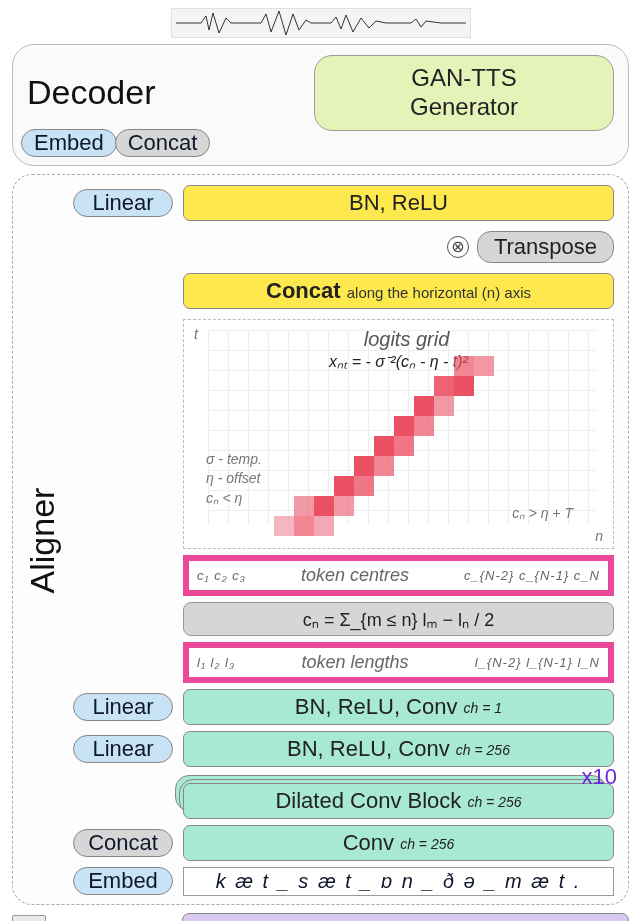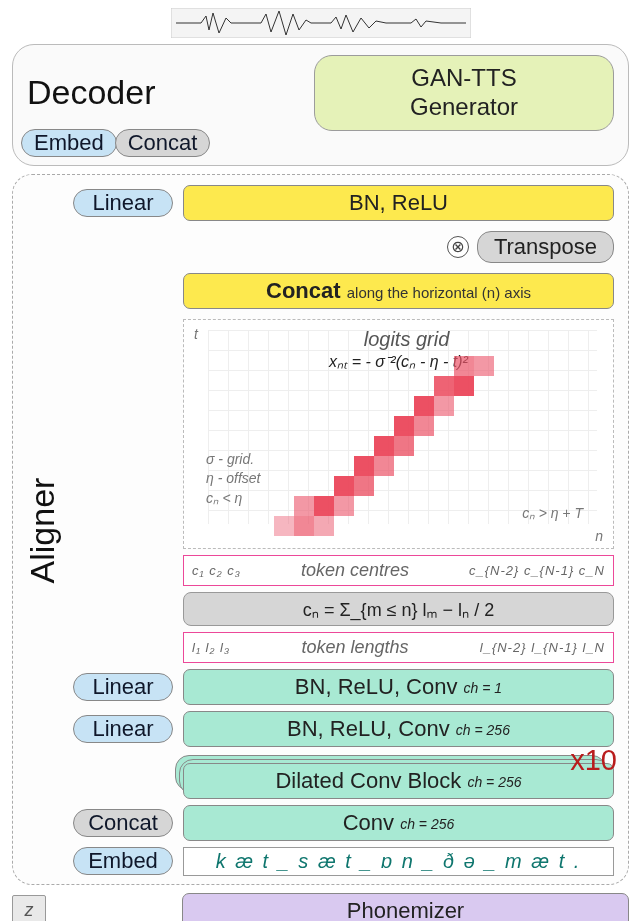--- a/index.html
+++ b/index.html
@@ -123,31 +123,31 @@
   }
   .grid-formula {
     position: absolute; top: 30px; left: 0; right: 0;
     text-align: center; font-style: italic; color: #222; font-size: 16px;
   }
   .grid-notes {
     position: absolute; left: 22px; top: 130px;
     font-style: italic; color: #777; font-size: 14px; line-height: 1.4;
   }
   .grid-right-note {
-    position: absolute; right: 30px; bottom: 26px;
+    position: absolute; right: 40px; bottom: 26px;
     font-style: italic; color: #777; font-size: 14px;
   }
   .axis-t { position:absolute; left:10px; top:6px; font-style:italic; color:#777; font-size:14px; }
   .axis-n { position:absolute; right:10px; bottom:4px; font-style:italic; color:#777; font-size:14px; }
   .diag-cell {
     position: absolute; width: 20px; height: 20px;
   }
   .row-strip {
     display: flex; align-items: center;
-    border: 1px solid #ec4899; background: #fff;
+    border: 6px solid #ec4899; background: #fff;
     font-style: italic; color: #666; font-size: 14px;
     padding: 4px 8px;
   }
   .row-strip .mid { flex:1; text-align:center; font-size:18px; }
   .row-strip .lead, .row-strip .trail { letter-spacing: 1px; font-size: 13px; }
   .formula-box {
     border:1px solid #999; background:#d6d6d6;
     text-align:center; font-size:18px; color:#222;
     padding: 4px 8px; border-radius: 8px;
   }
@@ -157,21 +157,21 @@
   .stacked .shadow1, .stacked .shadow2 {
     position: absolute; inset: 0;
     border: 1px solid #888; border-radius: 14px;
     background: #a8e9d3;
   }
   .stacked .shadow1 { transform: translate(-8px,-8px); z-index:0; }
   .stacked .shadow2 { transform: translate(-4px,-4px); z-index:1; }
   .stacked .front { position: relative; z-index:2; }
   .x10 {
     position: absolute; right: -4px; top: -20px;
-    font-size: 29px; font-weight: 500; color: #b91c1c;
+    font-size: 22px; font-weight: 500; color: #6d28d9;
   }
   .bottom-row {
     display: flex; gap: 10px; margin-top: 8px; align-items: center;
   }
   .z-box, .spk-box, .eta-box, .text-box {
     border: 1px solid #999; background:#e9e9e9; color:#555;
     font-style: italic; padding: 4px 10px; font-size: 18px;
     border-radius: 2px;
   }
   .z-box { width: 34px; text-align:center; }
@@ -188,21 +188,21 @@
     font-size:16px; color:#444; background:#fff;
   }
   .top-linear-row {
     display: flex; gap: 10px; align-items: center;
   }
   .top-linear-row .linear-chip {
     width: 100px; text-align:center;
   }
   .top-linear-row .wide-block { flex:1; }
   .ipa-text {
-    font-style: italic; color:#0f766e; font-size: 20px; letter-spacing: 2px;
+    font-style: italic; color:#0f172a; font-size: 20px; letter-spacing: 2px;
     border:1px solid #999; background:#fff; text-align:center; padding:2px 9px;
   }
   .conv-row { display:flex; gap:10px; align-items:center; }
   .conv-row .linear-chip { width:100px; text-align:center; }
   .conv-row .wide-block { flex:1; }
 </style>
 </head>
 <body>
 
 <svg class="waveform" width="300" height="30" viewBox="0 0 300 30">
@@ -246,21 +246,21 @@
       <span class="softmax-note">along the horizontal (n) axis</span>
     </div>
 
     <div class="grid-panel" style="margin-left:110px;">
       <div class="grid-bg"></div>
       <div class="axis-t">t</div>
       <div class="axis-n">n</div>
       <div class="grid-title">logits grid</div>
       <div class="grid-formula">xₙₜ = - σ⁻²(cₙ - η - t)²</div>
       <div class="grid-notes">
-        <div>σ - grid.</div>
+        <div>σ - temp.</div>
         <div>η - offset</div>
         <div>cₙ &lt; η</div>
       </div>
       <div class="grid-right-note">cₙ &gt; η + T</div>
       <div id="heatmap-cells">
           <div class="diag-cell" style="background: rgba(235, 102, 122, 0.475); left: 90px; top: 196px;"></div>
           <div class="diag-cell" style="background: rgba(235, 84, 104, 0.7); left: 110px; top: 196px;"></div>
           <div class="diag-cell" style="background: rgba(235, 66, 86, 0.925); left: 130px; top: 176px;"></div>
           <div class="diag-cell" style="background: rgba(235, 90, 110, 0.624); left: 110px; top: 176px;"></div>
           <div class="diag-cell" style="background: rgba(235, 96, 116, 0.55); left: 130px; top: 196px;"></div>

